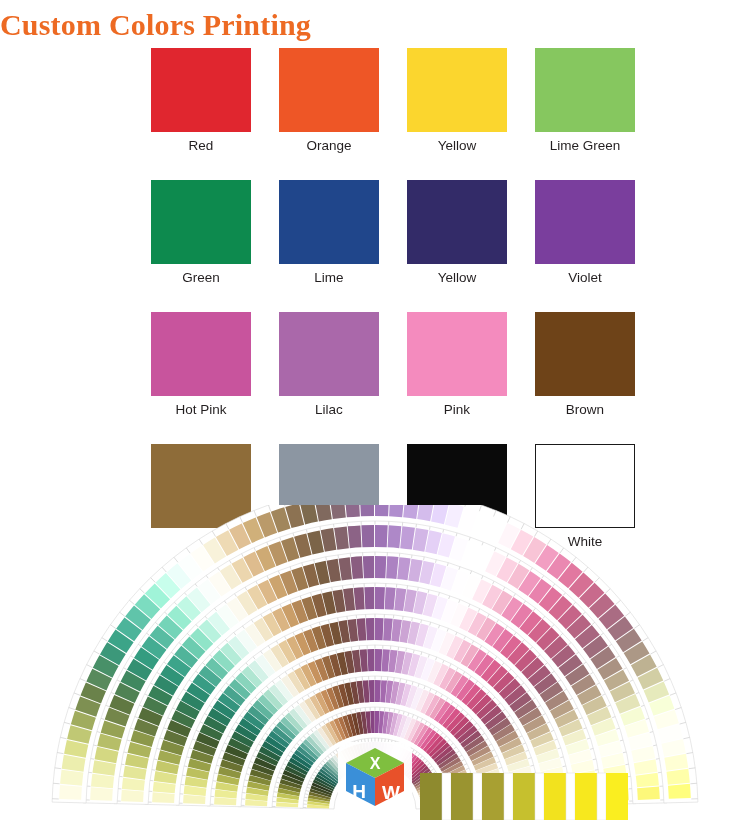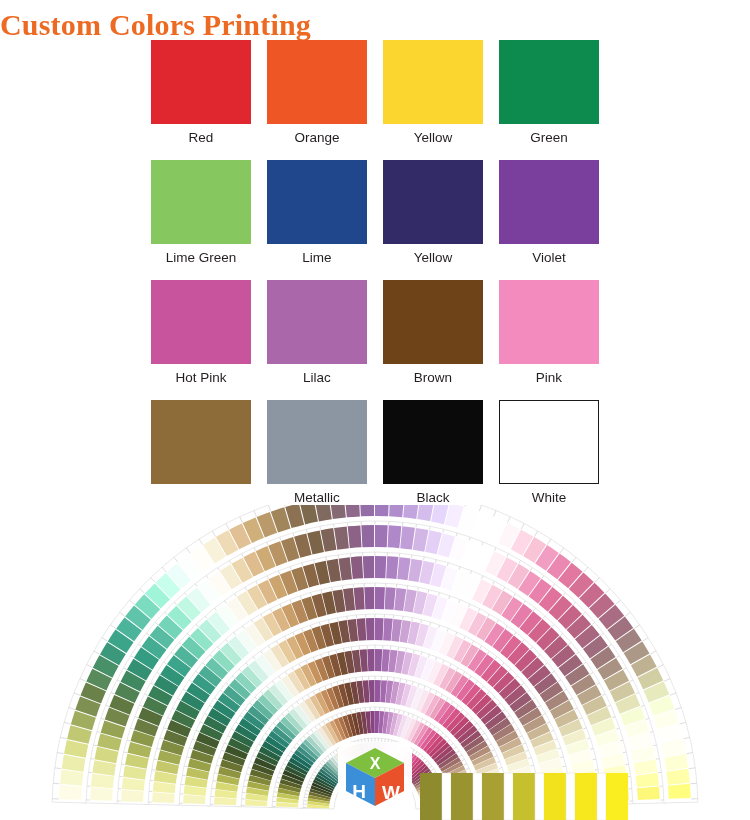--- a/index.html
+++ b/index.html
@@ -25,26 +25,27 @@
     font-size: 30px;
     font-weight: bold;
     color: #ED6A23;
     letter-spacing: 0.2px;
     font-family: "Liberation Serif", serif;
   }
 
   
   #swatch-grid {
     position: absolute;
-    top: 40px;
+    top: 48px;
     left: 143px;
     width: 464px;
     display: grid;
     grid-template-columns: repeat(4, 116px);
     grid-auto-rows: 120px;
+    gap: 12px;
   }
   .swatch-cell {
     position: relative;
     width: 116px;
     height: 120px;
   }
   .swatch-chip {
     width: 100px;
     height: 84px;
     margin: 0 auto;
@@ -101,54 +102,54 @@
     </div>
     <div class="swatch-cell">
       <div class="swatch-chip" style="background: rgb(238, 86, 38);"></div>
       <div class="swatch-label">Orange</div>
     </div>
     <div class="swatch-cell">
       <div class="swatch-chip" style="background: rgb(251, 214, 46);"></div>
       <div class="swatch-label">Yellow</div>
     </div>
     <div class="swatch-cell">
+      <div class="swatch-chip" style="background: rgb(134, 199, 95);"></div>
+      <div class="swatch-label">Lime Green</div>
+    </div>
+    <div class="swatch-cell">
       <div class="swatch-chip" style="background: rgb(13, 138, 78);"></div>
       <div class="swatch-label">Green</div>
     </div>
     <div class="swatch-cell">
-      <div class="swatch-chip" style="background: rgb(134, 199, 95);"></div>
-      <div class="swatch-label">Lime Green</div>
-    </div>
-    <div class="swatch-cell">
       <div class="swatch-chip" style="background: rgb(32, 70, 139);"></div>
       <div class="swatch-label">Lime</div>
     </div>
     <div class="swatch-cell">
       <div class="swatch-chip" style="background: rgb(51, 43, 104);"></div>
       <div class="swatch-label">Yellow</div>
     </div>
     <div class="swatch-cell">
       <div class="swatch-chip" style="background: rgb(122, 62, 157);"></div>
       <div class="swatch-label">Violet</div>
     </div>
     <div class="swatch-cell">
       <div class="swatch-chip" style="background: rgb(200, 84, 157);"></div>
       <div class="swatch-label">Hot Pink</div>
     </div>
     <div class="swatch-cell">
       <div class="swatch-chip" style="background: rgb(170, 104, 170);"></div>
       <div class="swatch-label">Lilac</div>
     </div>
     <div class="swatch-cell">
+      <div class="swatch-chip" style="background: rgb(244, 139, 190);"></div>
+      <div class="swatch-label">Pink</div>
+    </div>
+    <div class="swatch-cell">
       <div class="swatch-chip" style="background: rgb(110, 67, 24);"></div>
       <div class="swatch-label">Brown</div>
-    </div>
-    <div class="swatch-cell">
-      <div class="swatch-chip" style="background: rgb(244, 139, 190);"></div>
-      <div class="swatch-label">Pink</div>
     </div>
     <div class="swatch-cell">
       <div class="swatch-chip" style="background: rgb(142, 108, 57);"></div>
     </div>
     <div class="swatch-cell">
       <div class="swatch-chip" style="background: rgb(140, 150, 162);"></div>
       <div class="swatch-label">Metallic
 Silver</div>
     </div>
     <div class="swatch-cell">

